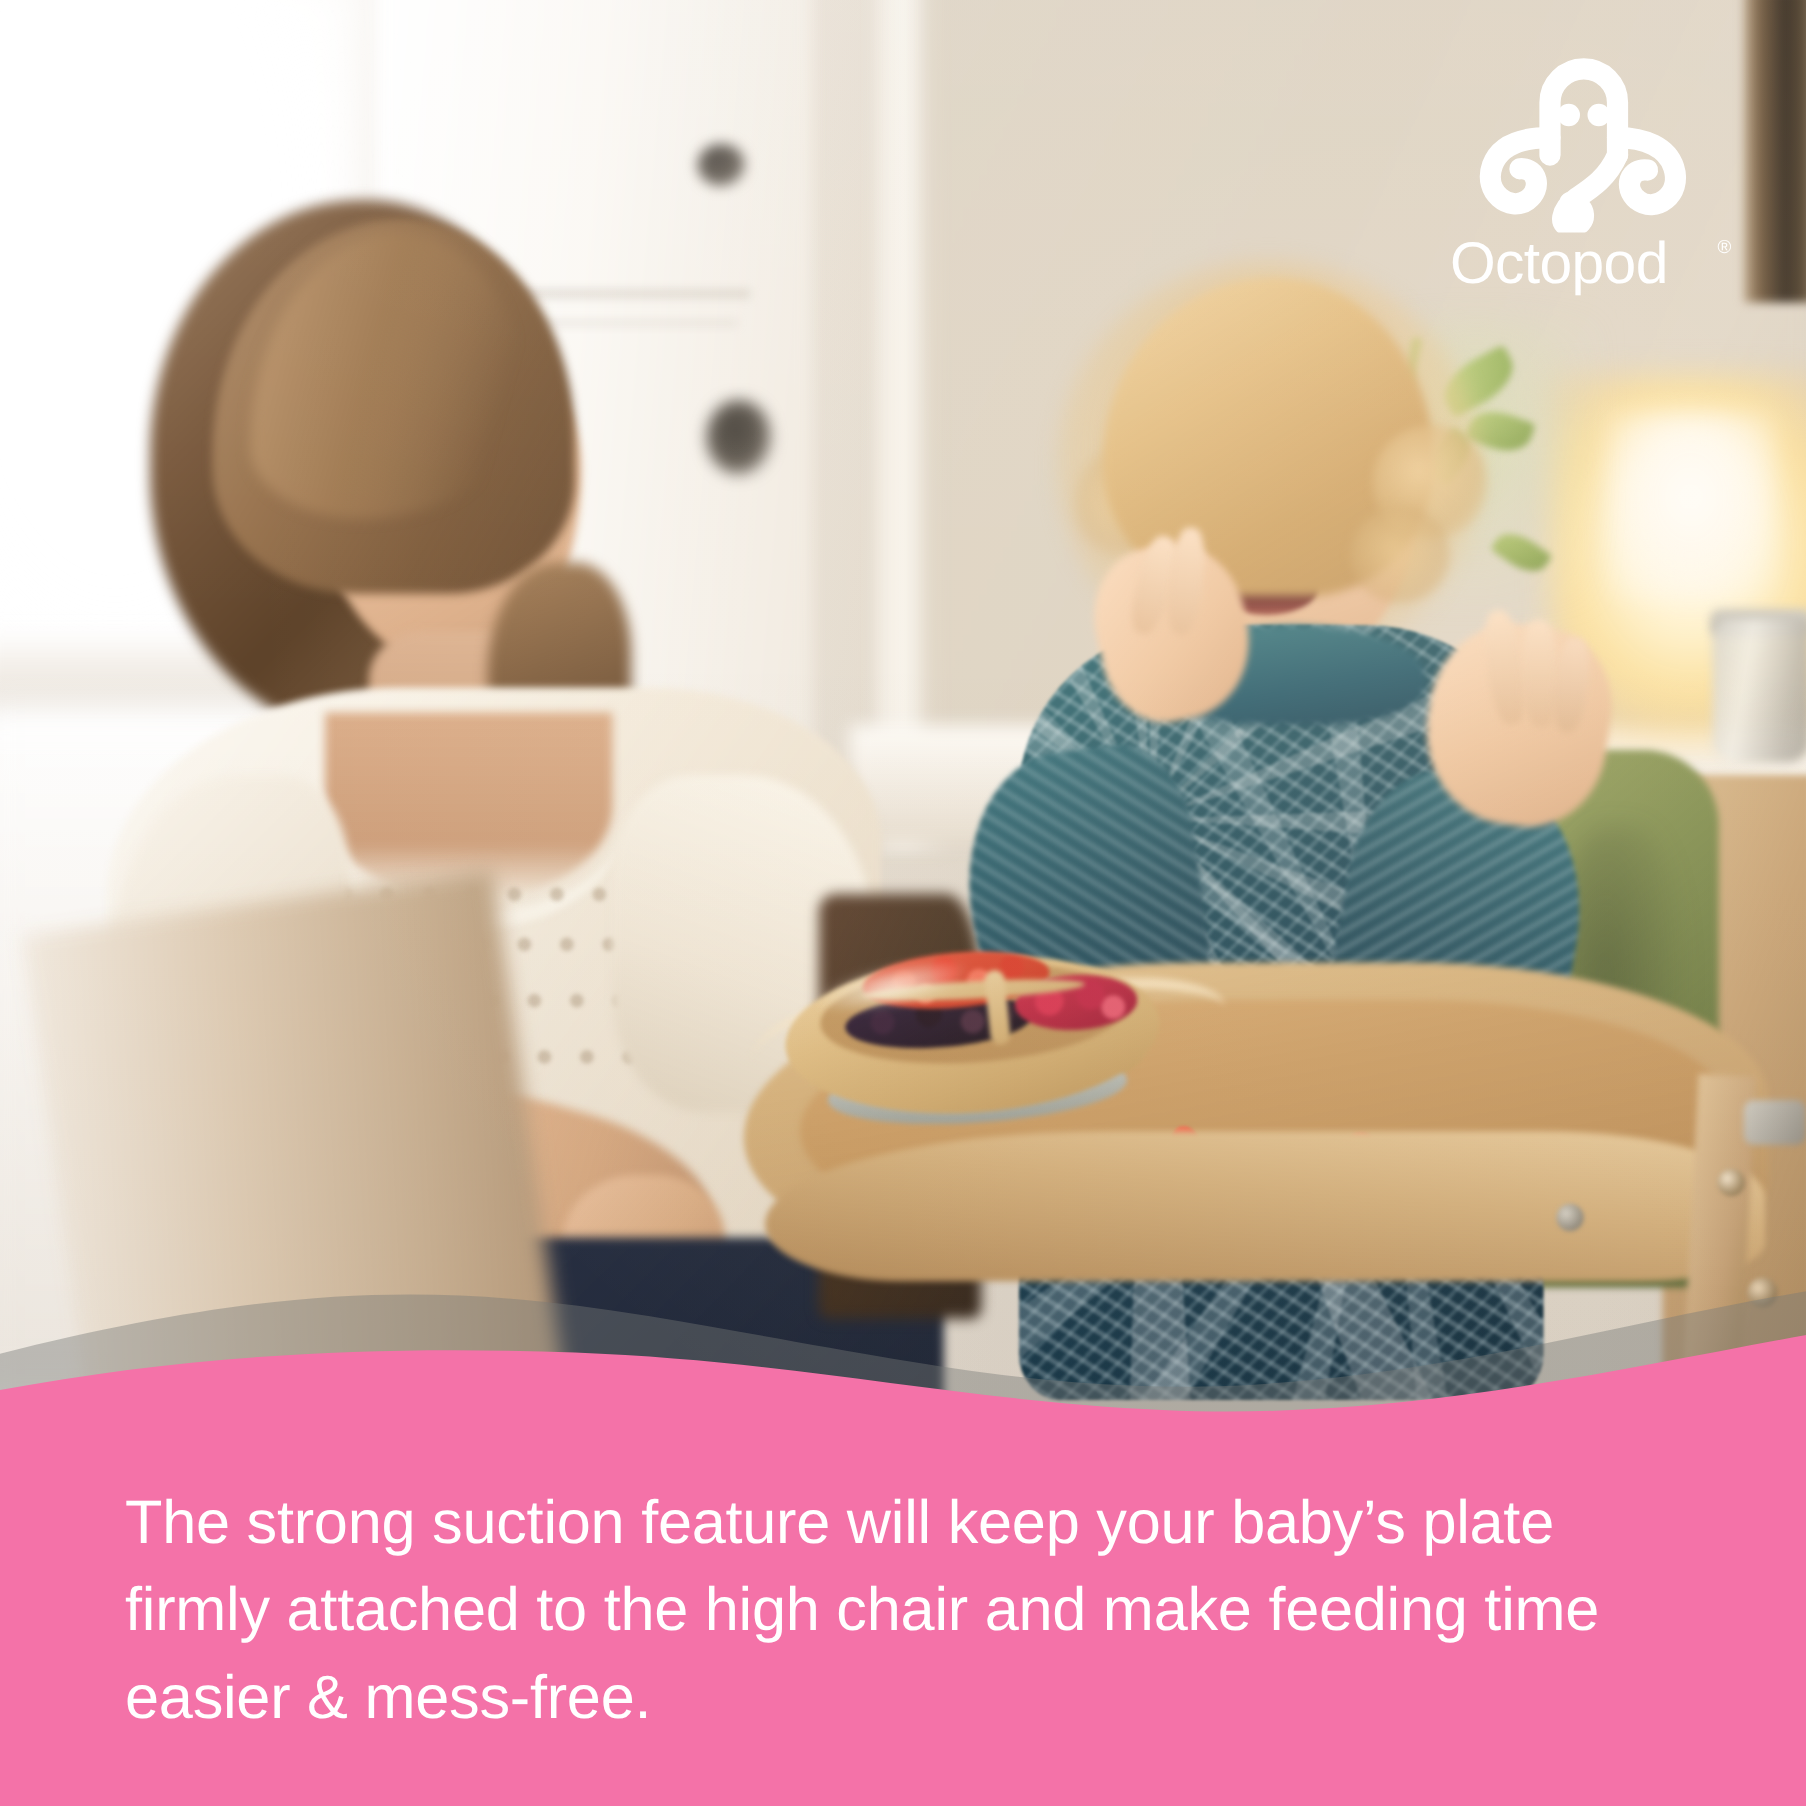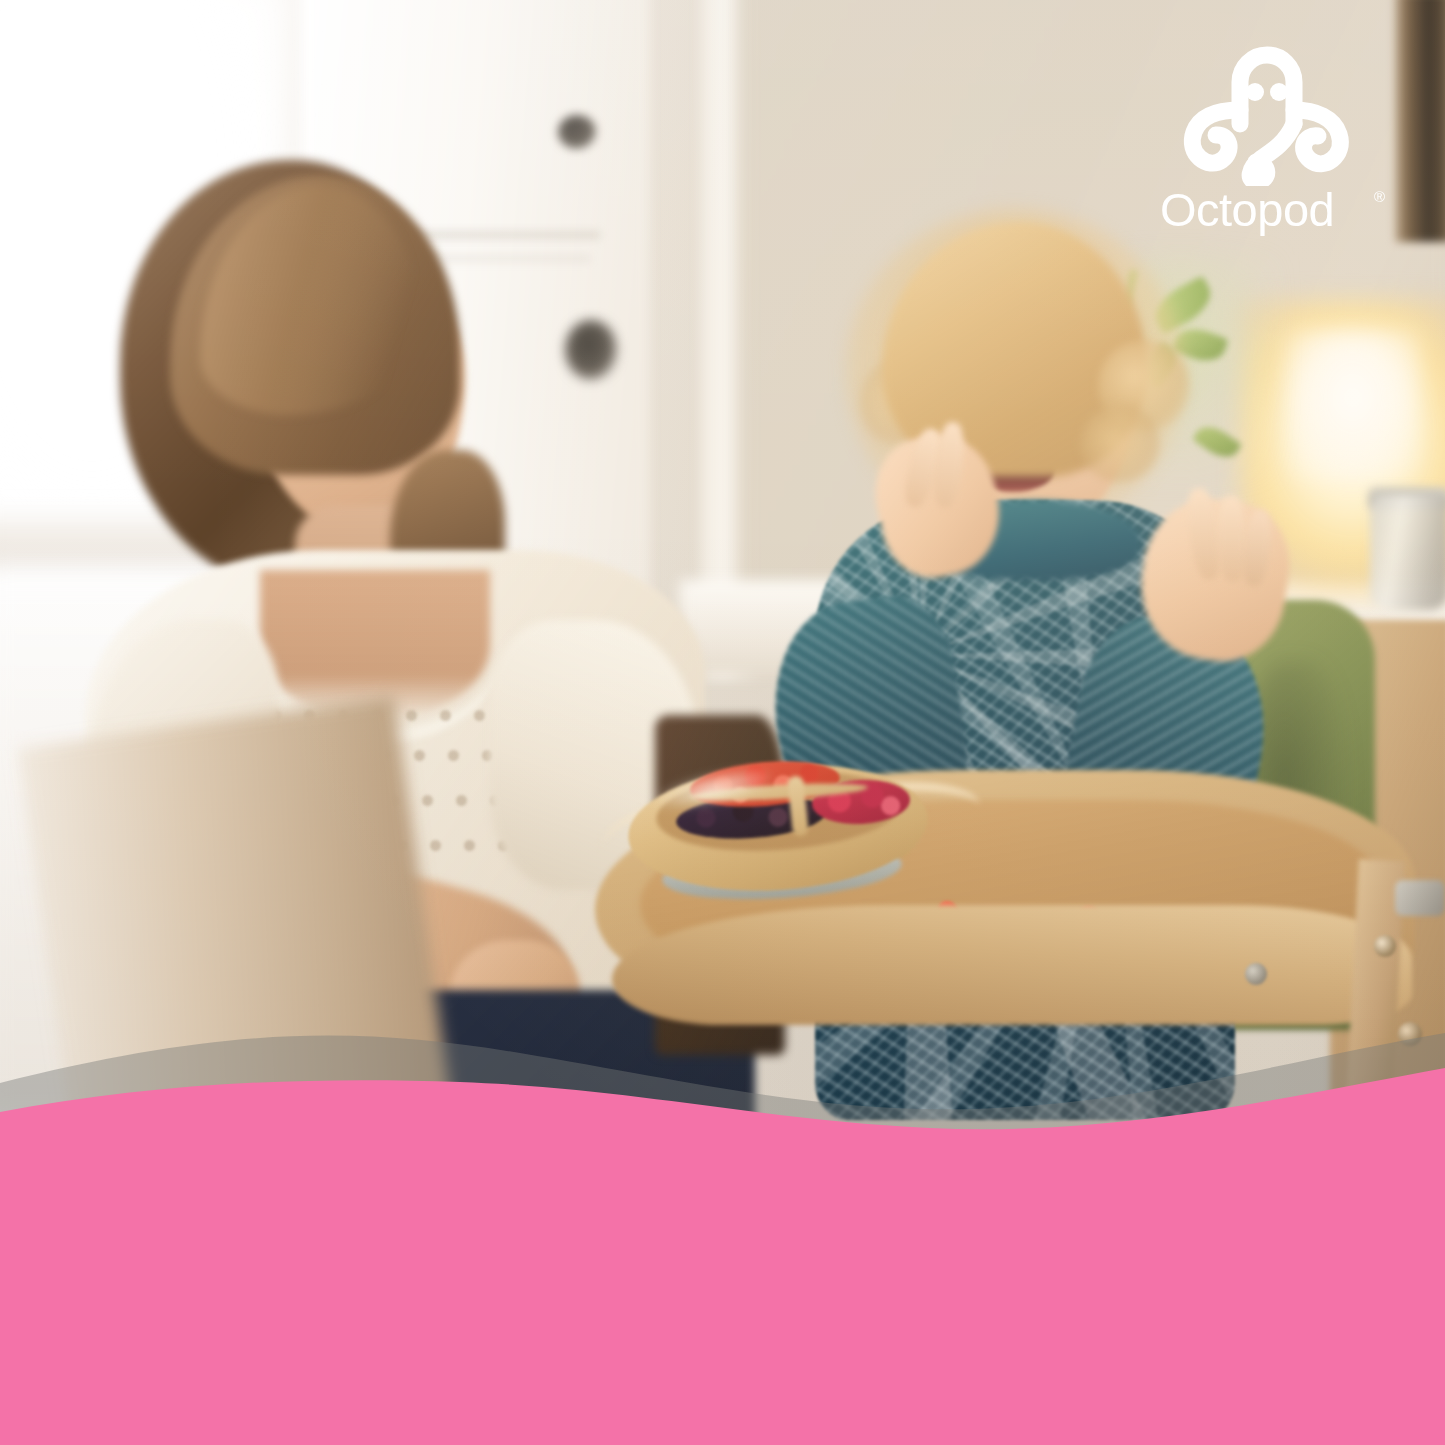--- a/index.html
+++ b/index.html
@@ -949,20 +949,21 @@
       <path d="M0,78 C230,20 360,22 520,48 C700,78 820,108 975,104 C1150,98 1300,52 1445,28 L1445,135 L0,135 Z" fill="rgba(120,122,120,0.42)"></path>
     </svg>
   </div>
 
   <div class="pink-panel">
     <svg viewBox="0 0 1445 405" preserveAspectRatio="none" aria-hidden="true">
       <path d="M0,72 C150,44 300,36 460,42 C640,49 760,80 930,88 C1120,97 1300,54 1445,28 L1445,405 L0,405 Z" fill="#F472A8"></path>
     </svg>
   </div>
 
+  <div class="caption">The strong suction feature will keep your baby’s plate firmly attached to the high chair and make feeding time easier &amp; mess-free.</div>
 
   <div class="logo">
 
     <div class="logo-mark">
       <svg viewBox="0 0 178 148" aria-hidden="true">
         <g fill="none" stroke="#FFFFFF" stroke-width="17" stroke-linecap="round" stroke-linejoin="round">
 
           <path d="M62 86 L62 44 A27 27 0 0 1 116 44 L116 86"></path>
 
           <path d="M62 72 C40 72 22 78 16 94 C8 116 30 132 44 122 C56 113 52 96 38 97"></path>

